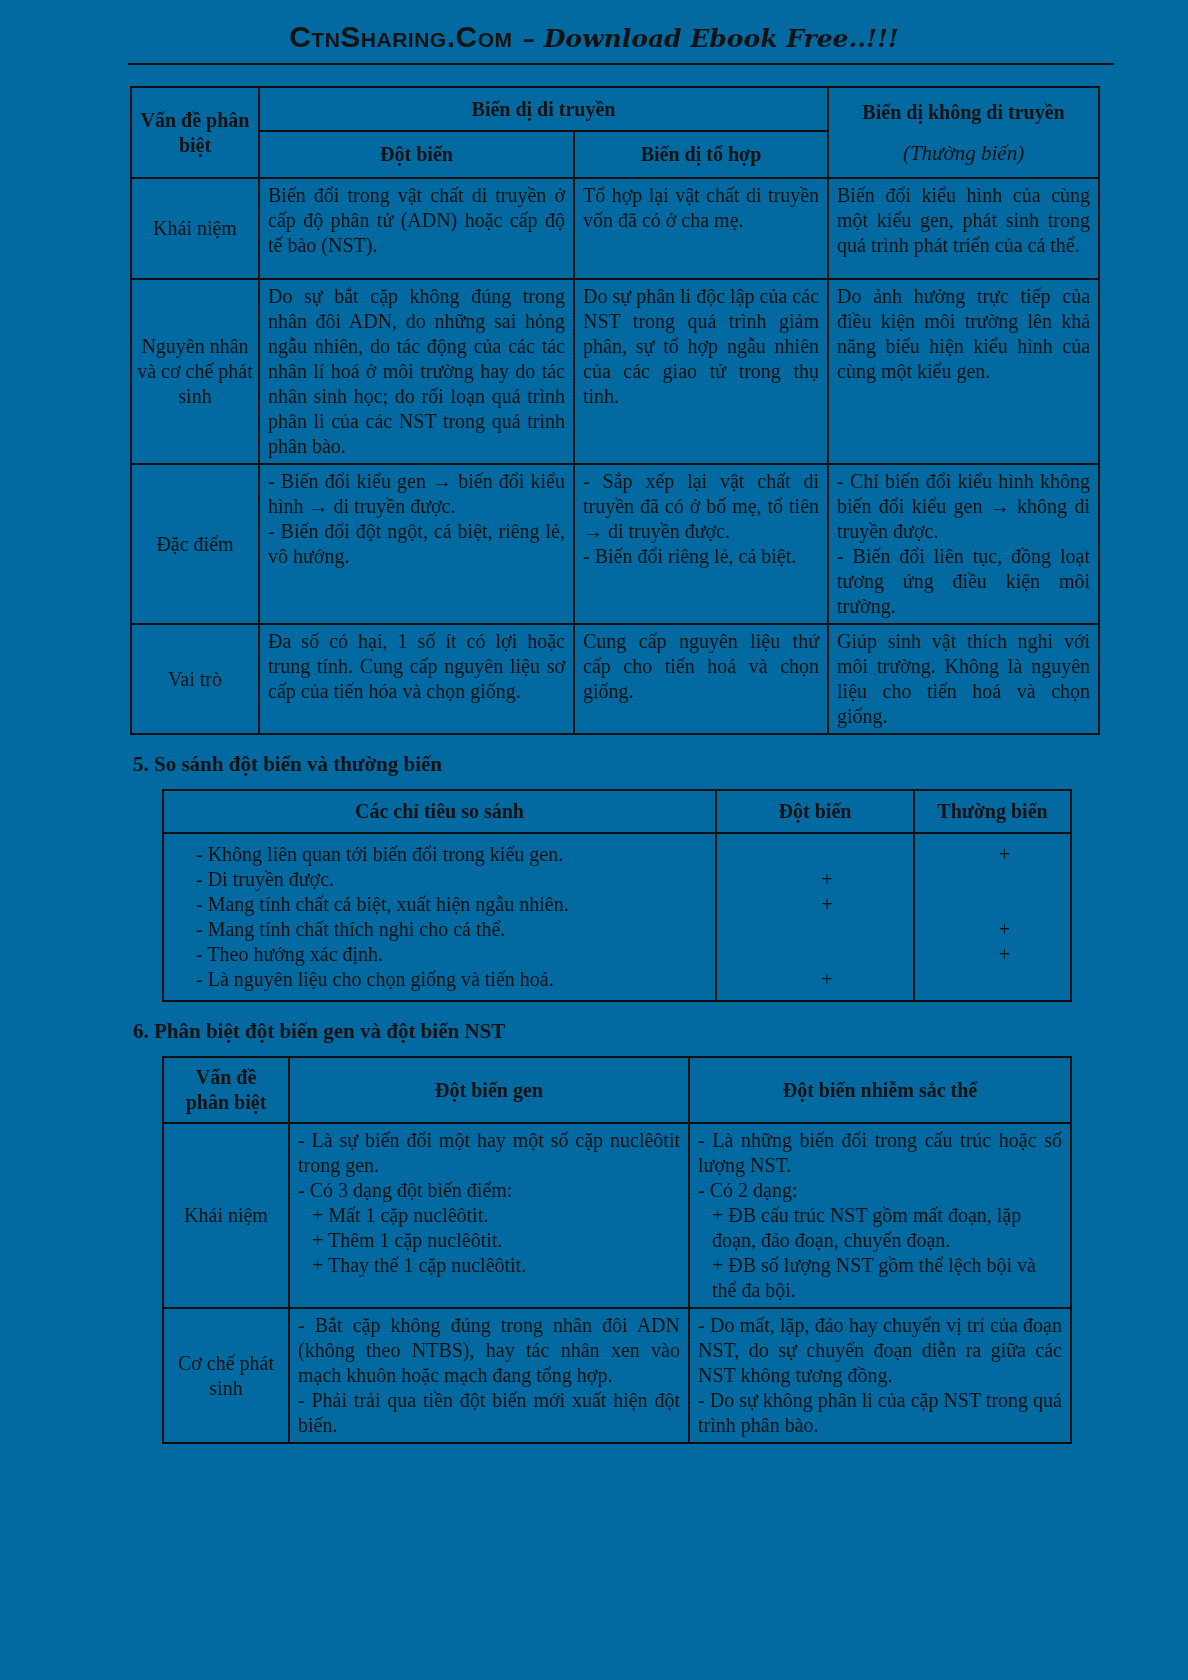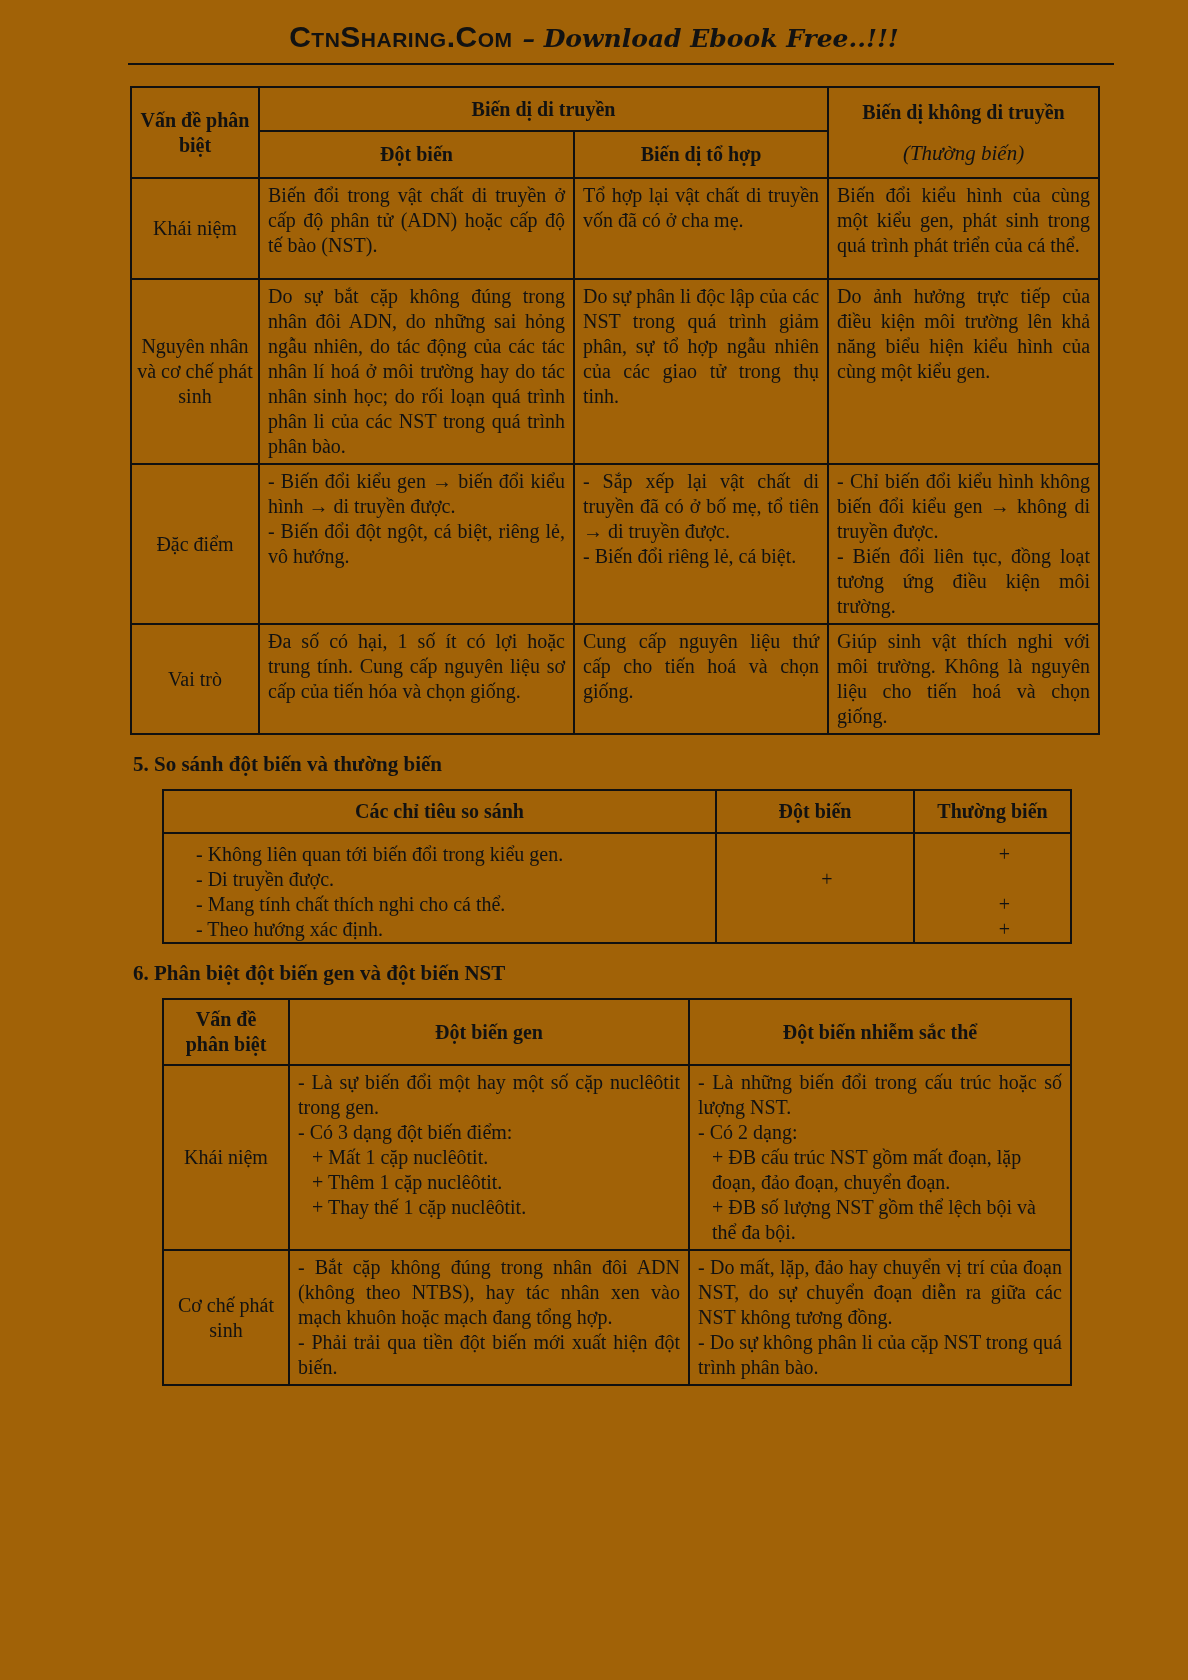--- a/index.html
+++ b/index.html
@@ -1,21 +1,21 @@
 <!DOCTYPE html>
 <html><head>
 <meta charset="utf-8">
 <style>
   * { box-sizing: border-box; }
   html, body { margin: 0; padding: 0; background: #e8e8e8; }
   .page {
     position: relative;
     width: 1188px; height: 1680px;
     margin: 0 auto;
-    background: #a16207;
+    background: #0369a1;
     font-family: "Liberation Serif", "DejaVu Serif", serif;
     color: #121212;
     overflow: hidden;
   }
   
   .site-header { padding-top: 20px; text-align: center; white-space: nowrap; }
   .logo {
     font-family: "Liberation Sans", sans-serif;
     font-weight: 700; font-size: 30px; line-height: 34px;
     font-variant: small-caps; letter-spacing: 0.5px;
@@ -179,28 +179,38 @@
         <td>- Không liên quan tới biến đổi trong kiểu gen.</td>
         <td class="plus"></td>
         <td class="plus">+</td>
       </tr>
       <tr>
         <td>- Di truyền được.</td>
         <td class="plus">+</td>
         <td class="plus"></td>
       </tr>
       <tr>
+        <td>- Mang tính chất cá biệt, xuất hiện ngẫu nhiên.</td>
+        <td class="plus">+</td>
+        <td class="plus"></td>
+      </tr>
+      <tr>
         <td>- Mang tính chất thích nghi cho cá thể.</td>
         <td class="plus"></td>
         <td class="plus">+</td>
       </tr>
       <tr>
         <td>- Theo hướng xác định.</td>
         <td class="plus"></td>
         <td class="plus">+</td>
+      </tr>
+      <tr class="last">
+        <td>- Là nguyên liệu cho chọn giống và tiến hoá.</td>
+        <td class="plus">+</td>
+        <td class="plus"></td>
       </tr>
     </tbody>
   </table>
 
   <div class="sec-heading">6. Phân biệt đột biến gen và đột biến NST</div>
 
   <table class="t3">
     <colgroup>
         <col style="width:126px">
         <col style="width:400px">

